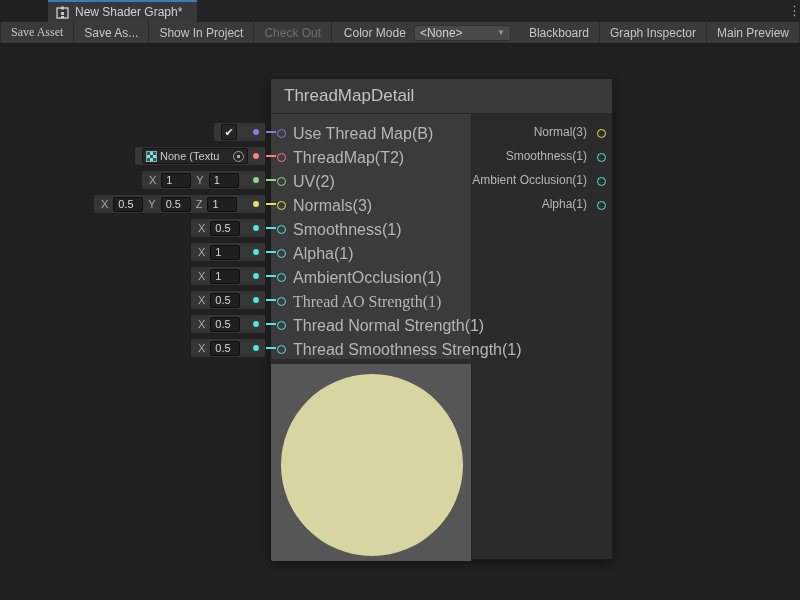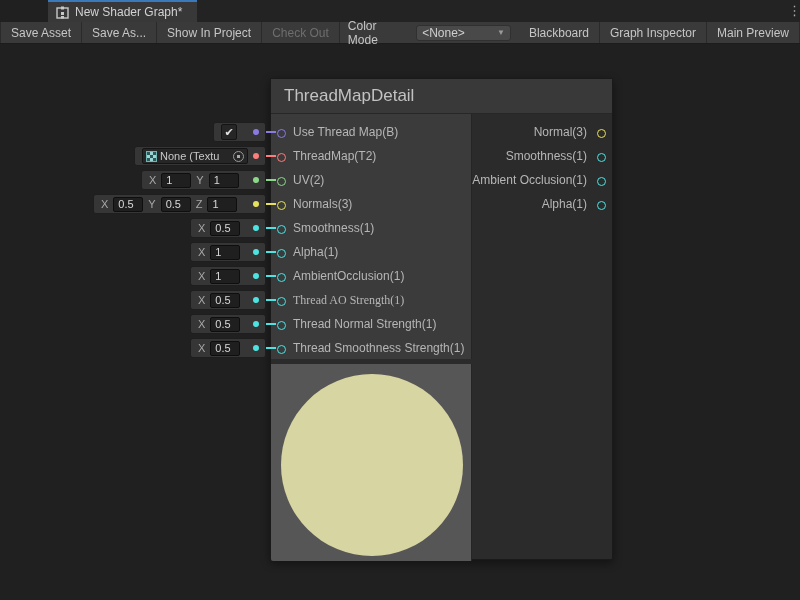--- a/index.html
+++ b/index.html
@@ -13,21 +13,21 @@
              border-top:2px solid #3B79BB; display:flex; align-items:center; padding:0 8px; gap:6px; }
   #doc-tab .title { color:#D2D2D2; font-size:12px; white-space:nowrap; }
   #win-controls { position:absolute; right:6px; top:0; height:22px; display:flex; align-items:center; gap:10px; color:#ABABAB; }
   #win-controls span { font-size:13px; line-height:22px; cursor:default; }
   #win-controls .maxbox { width:10px; height:9px; border:1.5px solid #ABABAB; display:inline-block; }
 
   
   #toolbar { position:absolute; left:0; top:22px; width:800px; height:22px; background:#3A3A3A;
              border-bottom:1px solid #1C1C1C; display:flex; align-items:stretch; font-size:12px; color:#C6C6C6; }
   .tbtn { display:flex; align-items:center; padding:0 10px; border-right:1px solid #2A2A2A; white-space:nowrap; }
-  .tbtn:first-child { border-left:1px solid #2A2A2A; }
+  .tbtn:first-child { border-left:1px solid #2A2A2A;font-family:Liberation Serif, serif; }
   .tbtn.disabled { color:#6E6E6E; }
   #tb-spacer { flex:1; }
   #colormode { display:flex; align-items:center; gap:8px; padding:0 8px; }
   #colormode-dd { width:97px; height:16px; background:#494949; border:1px solid #303030; border-radius:3px;
                   display:flex; align-items:center; padding:0 5px; color:#CFCFCF; }
   #colormode-dd .arrow { margin-left:auto; font-size:8px; color:#9A9A9A; }
 
   
   #canvas { position:absolute; left:0; top:44px; width:800px; height:556px; background:#202020; }
 
@@ -36,21 +36,21 @@
           border:1px solid #1A1A1A; border-radius:2px; box-shadow:0 3px 10px rgba(0,0,0,.45); }
   #node-header { position:absolute; left:0; top:0; width:100%; height:35px; background:#393939;
                  border-bottom:1px solid #272727; display:flex; align-items:center; padding:0 13px;
                  color:#C2C2C2; font-size:17px; }
   #node-incol { position:absolute; left:0; top:35px; width:201px; height:245px; background:#3B3B3B;
                 border-right:1px solid #252525; }
   #node-preview-left { position:absolute; left:0; top:285px; width:201px; height:197px; background:#565656;
                        border-right:1px solid #252525; border-radius:0 0 0 2px; }
   #preview-sphere { position:absolute; left:10px; top:10px; width:182px; height:182px; border-radius:50%; }
 
-  .port-label-in { position:absolute; left:22px; color:#B6B6B6; font-size:12px; white-space:nowrap; }
+  .port-label-in { position:absolute; left:22px; color:#B6B6B6; font-size:16px; white-space:nowrap; }
   .port-label-out { position:absolute; right:25px; color:#B6B6B6; font-size:12px; white-space:nowrap; }
   .ring { position:absolute; width:9px; height:9px; border-radius:50%; border-style:solid; border-width:1.5px; }
   .ring.in { background:#3B3B3B; }
   .ring.out { background:#2B2B2B; }
 
   
   .wpanel { position:absolute; height:20px; background:#363636; border:1px solid #1E1E1E; border-radius:3px;
             display:flex; align-items:center; padding:0 6px 0 7px; gap:5px; }
   .wpanel .dot { width:6px; height:6px; border-radius:50%; margin-left:auto; flex:none; }
   .axis { color:#A8A8A8; font-size:11px; }

